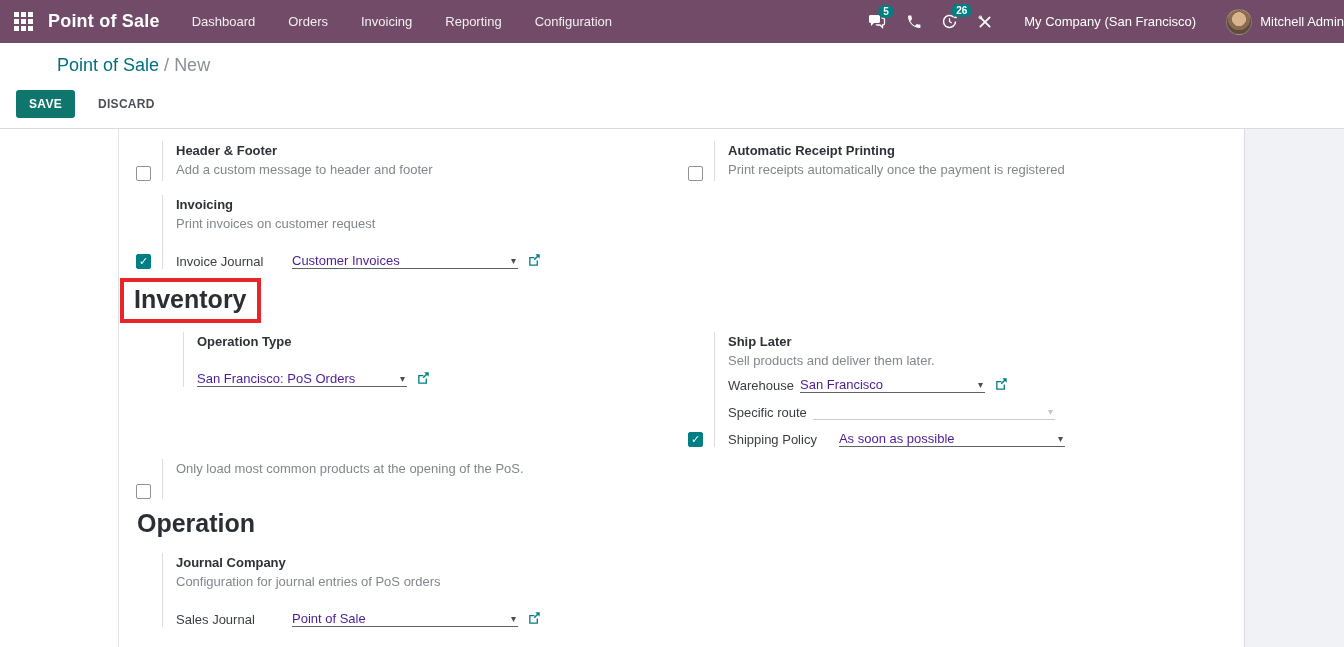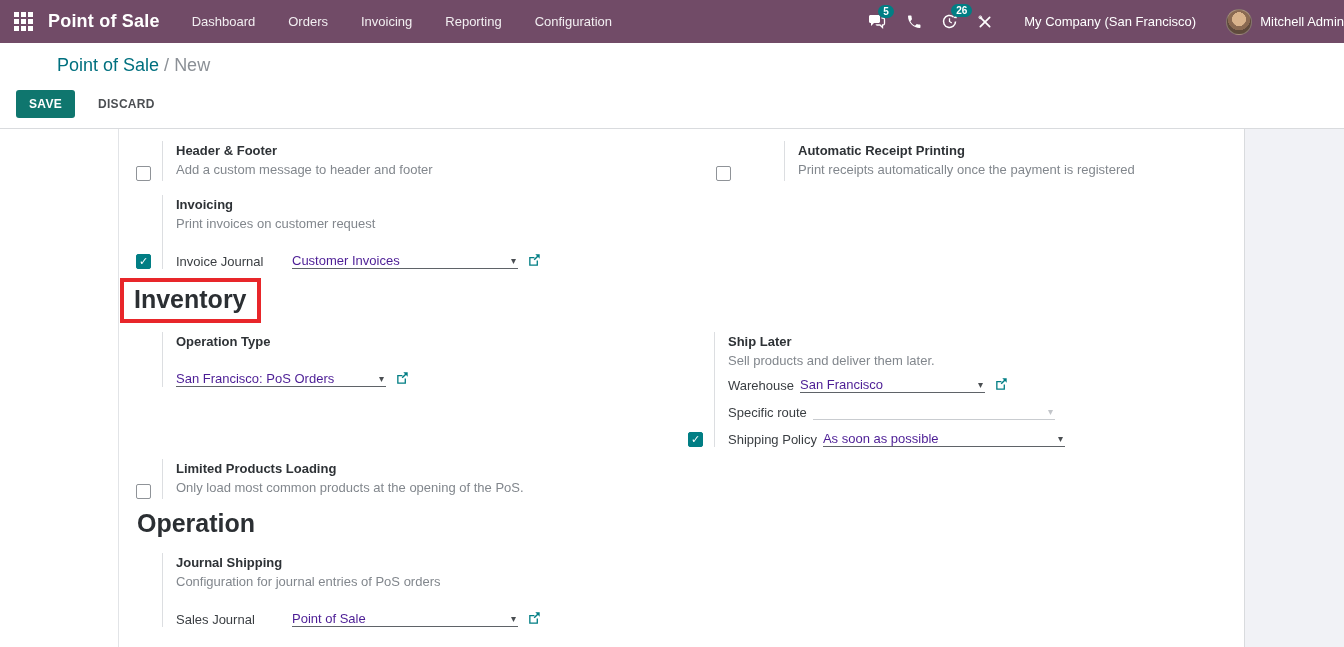--- a/index.html
+++ b/index.html
@@ -147,21 +147,21 @@
   <div class="setting-box" style="left:136px; top:12px; width:530px;">
     <div class="cb-cell">
         <span class="checkbox">✓</span>
       </div>
     <div class="box-content">
       <div class="s-title">Header &amp; Footer</div>
       <div class="s-desc">Add a custom message to header and footer</div>
     </div>
   </div>
 
-  <div class="setting-box" style="left:716px; top:12px; width:540px;gap:42px;">
+  <div class="setting-box" style="left:688px; top:12px; width:540px;">
     <div class="cb-cell">
         <span class="checkbox">✓</span>
       </div>
     <div class="box-content">
       <div class="s-title">Automatic Receipt Printing</div>
       <div class="s-desc">Print receipts automatically once the payment is registered</div>
     </div>
   </div>
 
   <div class="setting-box" style="left:136px; top:66px; width:530px;">
@@ -182,21 +182,21 @@
             <path fill="#017e84" d="M2.5 4.5h6V6H4v7h7V8.5h1.5V14.5h-10z"></path>
             <path fill="#017e84" d="M9.5 1.5h5v5l-1.9-1.9-3.8 3.8-1.2-1.2 3.8-3.8z"></path>
           </svg>
         </span>
       </div>
     </div>
   </div>
 
   <div class="section-heading annotated" style="left:120px; top:149px;">Inventory</div>
 
-  <div class="setting-box" style="left:136px; top:203px; width:560px;">
+  <div class="setting-box" style="left:121px; top:203px; width:560px;gap:36px;">
     <div class="nolabel-spacer"></div>
     <div class="box-content">
       <div class="s-title">Operation Type</div>
       <div class="field-row">
         <span class="m2o" style="width:210px;">
           <span class="val">San Francisco: PoS Orders</span>
           <span class="caret">▾</span>
         </span>
         <span class="ext-link">
           <svg width="14" height="14" viewBox="0 0 16 16">
@@ -229,45 +229,44 @@
         </span>
       </div>
       <div class="field-row" style="width:327px;">
         <span class="field-label" style="margin-right:6px;">Specific route</span>
         <span class="m2o empty" style="flex:1;">
           <span class="val"></span>
           <span class="caret">▾</span>
         </span>
       </div>
       <div class="field-row" style="width:337px;">
-        <span class="field-label" style="margin-right:6px;">Shipping Policy</span>
+        <span class="field-label" style="margin-right:22px;">Shipping Policy</span>
         <span class="m2o" style="flex:1;">
           <span class="val">As soon as possible</span>
           <span class="caret">▾</span>
         </span>
       </div>
     </div>
   </div>
 
   <div class="setting-box" style="left:136px; top:330px; width:530px;">
     <div class="cb-cell">
         <span class="checkbox">✓</span>
       </div>
     <div class="box-content">
-      <div class="s-title">Limited Products Loading</div>
       <div class="s-desc">Only load most common products at the opening of the PoS.</div>
     </div>
   </div>
 
   <div class="section-heading" style="left:137px; top:380px;">Operation</div>
 
   <div class="setting-box" style="left:136px; top:424px; width:560px;">
     <div class="nolabel-spacer"></div>
     <div class="box-content">
-      <div class="s-title">Journal Shipping</div>
+      <div class="s-title">Journal Company</div>
       <div class="s-desc">Configuration for journal entries of PoS orders</div>
       <div class="field-row">
         <span class="field-label" style="width:116px;">Sales Journal</span>
         <span class="m2o" style="width:226px;">
           <span class="val">Point of Sale</span>
           <span class="caret">▾</span>
         </span>
         <span class="ext-link">
           <svg width="14" height="14" viewBox="0 0 16 16">
             <path fill="#017e84" d="M2.5 4.5h6V6H4v7h7V8.5h1.5V14.5h-10z"></path>

